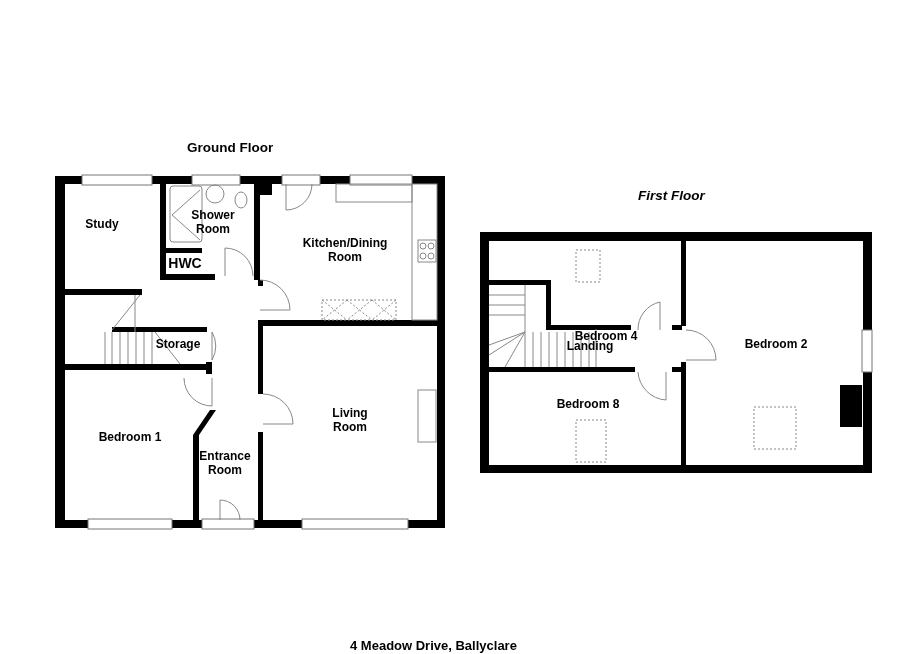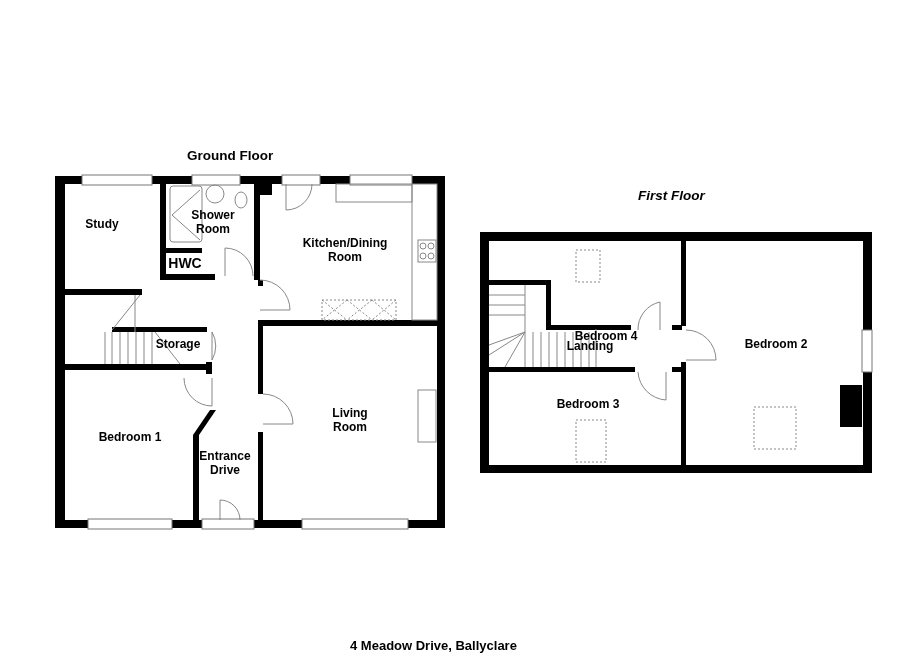--- a/index.html
+++ b/index.html
@@ -106,34 +106,34 @@
     <rect x="576" y="420" width="30" height="42" stroke-dasharray="2,2"></rect>
     <rect x="754" y="407" width="42" height="42" stroke-dasharray="2,2"></rect>
     <path d="M525,332 L525,367 M533,332 L533,367 M541,332 L541,367 M549,332 L549,367 M557,332 L557,367 M565,332 L565,367 M573,332 L573,367 M581,332 L581,367 M589,332 L589,367 M596,329 L596,367"></path>
     <path d="M489,295 L525,295 M489,305 L525,305 M489,315 L525,315 M525,285 L525,332 M489,355 L525,332 M489,345 L525,332 M505,367 L525,332"></path>
     <path d="M638,330 A28,28 0 0 1 660,302 L660,330"></path>
     <path d="M686,330 A30,30 0 0 1 716,360 L686,360"></path>
     <path d="M638,372 A30,30 0 0 0 666,400 L666,372"></path>
   </g>
 </svg>
 
-<div class="title" style="left:187px; top:148px;">Ground Floor</div>
+<div class="title" style="left:187px; top:140px;">Ground Floor</div>
 <div class="title" style="left:638px; top:188px;font-style:italic;">First Floor</div>
 
 <div class="label" style="left:76px; top:217px; width:52px;">Study</div>
 <div class="label" style="left:180px; top:208px; width:66px;">Shower
 Room</div>
 <div class="label small" style="left:166px; top:256px; width:38px;">HWC</div>
 <div class="label" style="left:290px; top:236px; width:110px;">Kitchen/Dining
 Room</div>
 <div class="label" style="left:148px; top:337px; width:60px;">Storage</div>
 <div class="label" style="left:88px; top:430px; width:84px;">Bedroom 1</div>
 <div class="label" style="left:196px; top:449px; width:58px;">Entrance
-Drive</div>
+Room</div>
 <div class="label" style="left:318px; top:406px; width:64px;">Living
 Room</div>
 
 <div class="label" style="left:566px; top:289px; width:80px;margin-top:40px;">Bedroom 4</div>
 <div class="label" style="left:560px; top:339px; width:60px;">Landing</div>
-<div class="label" style="left:548px; top:397px; width:80px;">Bedroom 3</div>
+<div class="label" style="left:548px; top:397px; width:80px;">Bedroom 8</div>
 <div class="label" style="left:736px; top:337px; width:80px;">Bedroom 2</div>
 
 <div class="title" style="left:350px; top:638px; font-size:13px;">4 Meadow Drive, Ballyclare</div>
 
 </body></html>

